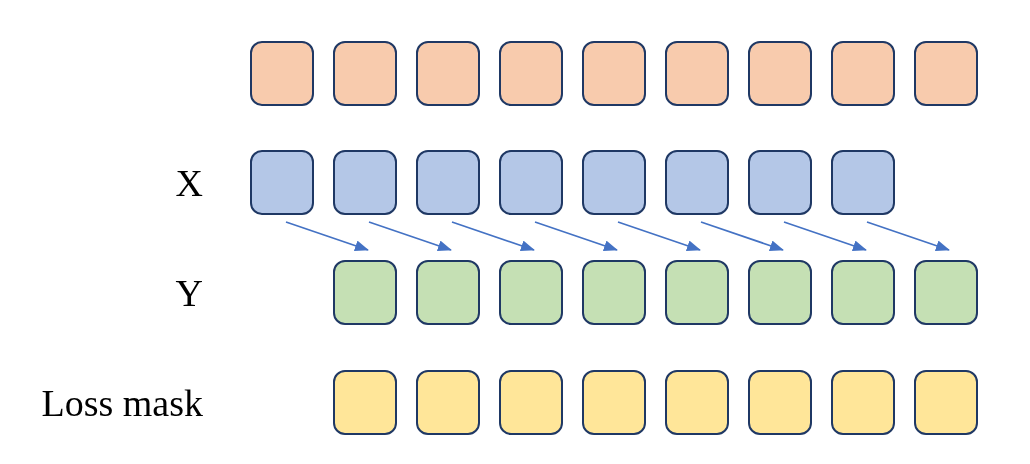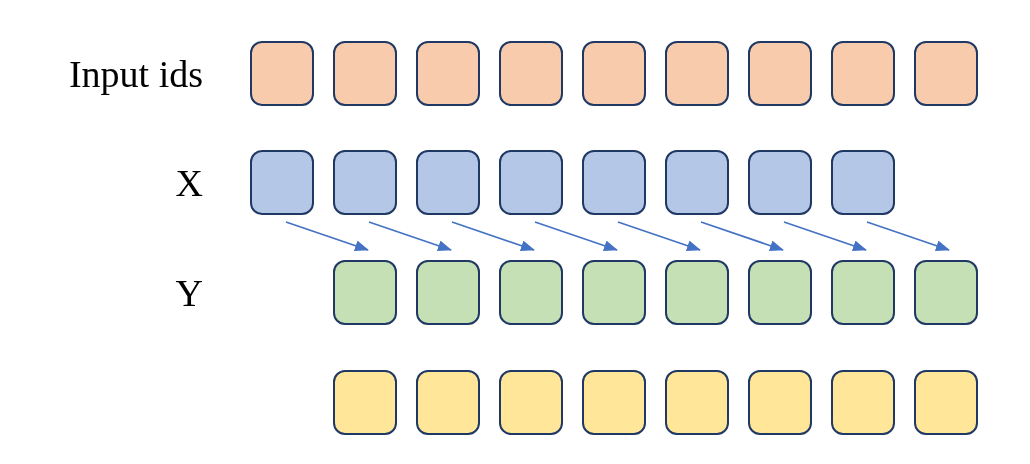--- a/index.html
+++ b/index.html
@@ -44,23 +44,23 @@
     width: 1030px;
     height: 464px;
     pointer-events: none;
   }
 </style>
 </head>
 <body>
 
 <div class="diagram">
 
-  <div class="row-label label-input-ids">Input ids</div>
   <div class="row-label label-x">X</div>
   <div class="row-label label-y">Y</div>
+  <div class="row-label label-loss-mask">Loss mask</div>
 
   <div id="cells">
       <div class="cell" style="left: 250px; top: 41px; background: rgb(248, 203, 173); border-color: rgb(31, 56, 100);"></div>
       <div class="cell" style="left: 333px; top: 41px; background: rgb(248, 203, 173); border-color: rgb(31, 56, 100);"></div>
       <div class="cell" style="left: 416px; top: 41px; background: rgb(248, 203, 173); border-color: rgb(31, 56, 100);"></div>
       <div class="cell" style="left: 499px; top: 41px; background: rgb(248, 203, 173); border-color: rgb(31, 56, 100);"></div>
       <div class="cell" style="left: 582px; top: 41px; background: rgb(248, 203, 173); border-color: rgb(31, 56, 100);"></div>
       <div class="cell" style="left: 665px; top: 41px; background: rgb(248, 203, 173); border-color: rgb(31, 56, 100);"></div>
       <div class="cell" style="left: 748px; top: 41px; background: rgb(248, 203, 173); border-color: rgb(31, 56, 100);"></div>
       <div class="cell" style="left: 831px; top: 41px; background: rgb(248, 203, 173); border-color: rgb(31, 56, 100);"></div>

